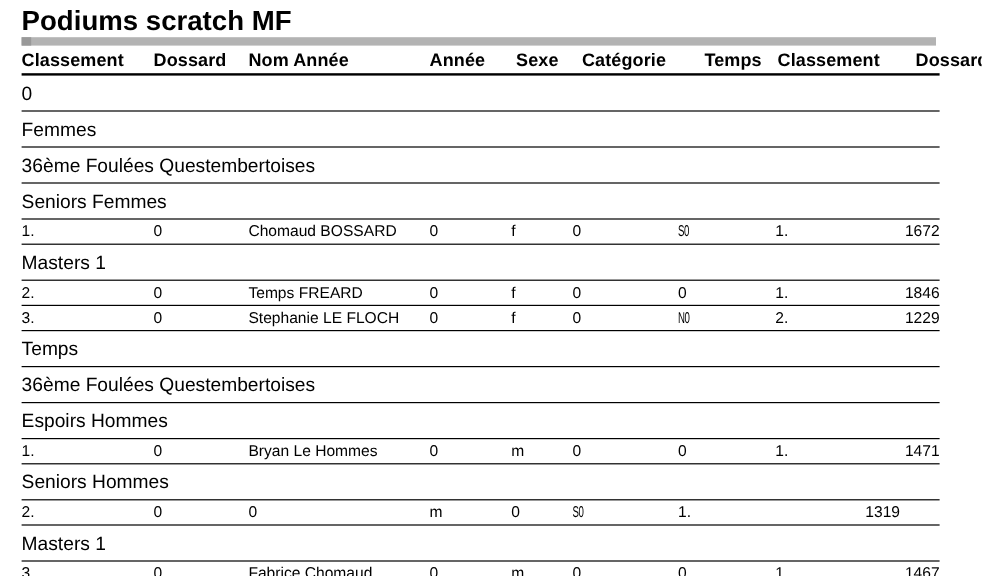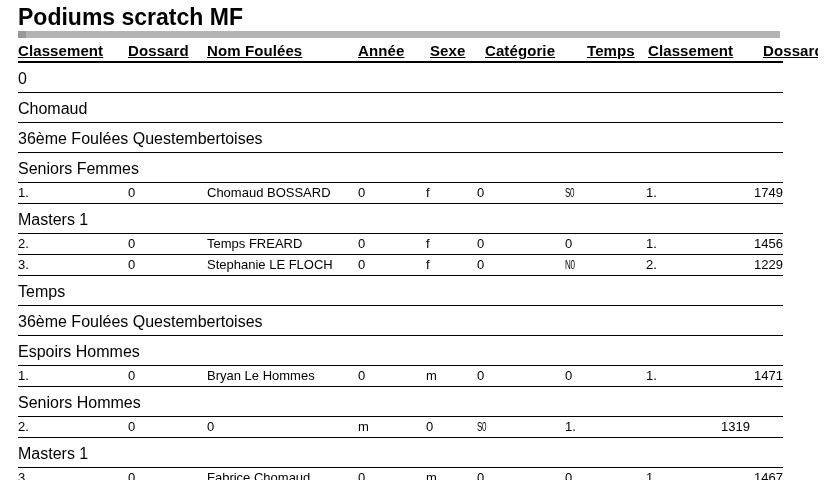--- a/index.html
+++ b/index.html
@@ -43,21 +43,21 @@
     display: grid;
     grid-template-columns: 110px 79px 151px 72px 55px 102px 61px 115px 1fr;
     align-items: end;
     height: 25px;
     padding-bottom: 2px;
     border-bottom: 2px solid var(--line-color, #000000);
     font-weight: bold;
     font-size: 15px;
     letter-spacing: 0.1px;
   }
-  .header-row .hcell { white-space: nowrap; overflow: visible; text-decoration: underline; }
+  .header-row .hcell { white-space: nowrap; overflow: visible; }
   .section-row {
     display: flex;
     align-items: flex-end;
     height: 30px;
     padding-bottom: 4px;
     border-bottom: 1.5px solid var(--line-color, #000000);
     font-size: 16px;
     white-space: nowrap;
   }
   .data-row {
@@ -95,66 +95,66 @@
 
     <div class="report-title">Podiums scratch MF</div>
 
     <div class="gray-bar">
       <span class="bar-cap"></span>
     </div>
 
     <div class="header-row">
       <span class="hcell">Classement</span>
       <span class="hcell">Dossard</span>
-      <span class="hcell">Nom Foulées</span>
+      <span class="hcell">Nom Année</span>
       <span class="hcell">Année</span>
       <span class="hcell">Sexe</span>
       <span class="hcell">Catégorie</span>
       <span class="hcell">Temps</span>
       <span class="hcell">Classement</span>
       <span class="hcell">Dossard</span>
     </div>
 
     <div>
         <div class="section-row">
           <span>0</span>
         </div>
         <div class="section-row">
-          <span>Chomaud</span>
+          <span>Femmes</span>
         </div>
         <div class="section-row">
           <span>36ème Foulées Questembertoises</span>
         </div>
         <div class="section-row">
           <span>Seniors Femmes</span>
         </div>
         <div class="data-row">
           <span class="cell c0">1.</span>
           <span class="cell c1">0</span>
           <span class="cell c2">Chomaud BOSSARD</span>
           <span class="cell c3">0</span>
           <span class="cell c4">f</span>
           <span class="cell c5">0</span>
           <span class="cell c6"><span class="condensed">S0</span></span>
           <span class="cell c7">1.</span>
-          <span class="cell c8">1749</span>
+          <span class="cell c8">1672</span>
         </div>
         <div class="section-row">
           <span>Masters 1</span>
         </div>
         <div class="data-row">
           <span class="cell c0">2.</span>
           <span class="cell c1">0</span>
           <span class="cell c2">Temps FREARD</span>
           <span class="cell c3">0</span>
           <span class="cell c4">f</span>
           <span class="cell c5">0</span>
           <span class="cell c6">0</span>
           <span class="cell c7">1.</span>
-          <span class="cell c8">1456</span>
+          <span class="cell c8">1846</span>
         </div>
         <div class="data-row">
           <span class="cell c0">3.</span>
           <span class="cell c1">0</span>
           <span class="cell c2">Stephanie LE FLOCH</span>
           <span class="cell c3">0</span>
           <span class="cell c4">f</span>
           <span class="cell c5">0</span>
           <span class="cell c6"><span class="condensed">N0</span></span>
           <span class="cell c7">2.</span>

